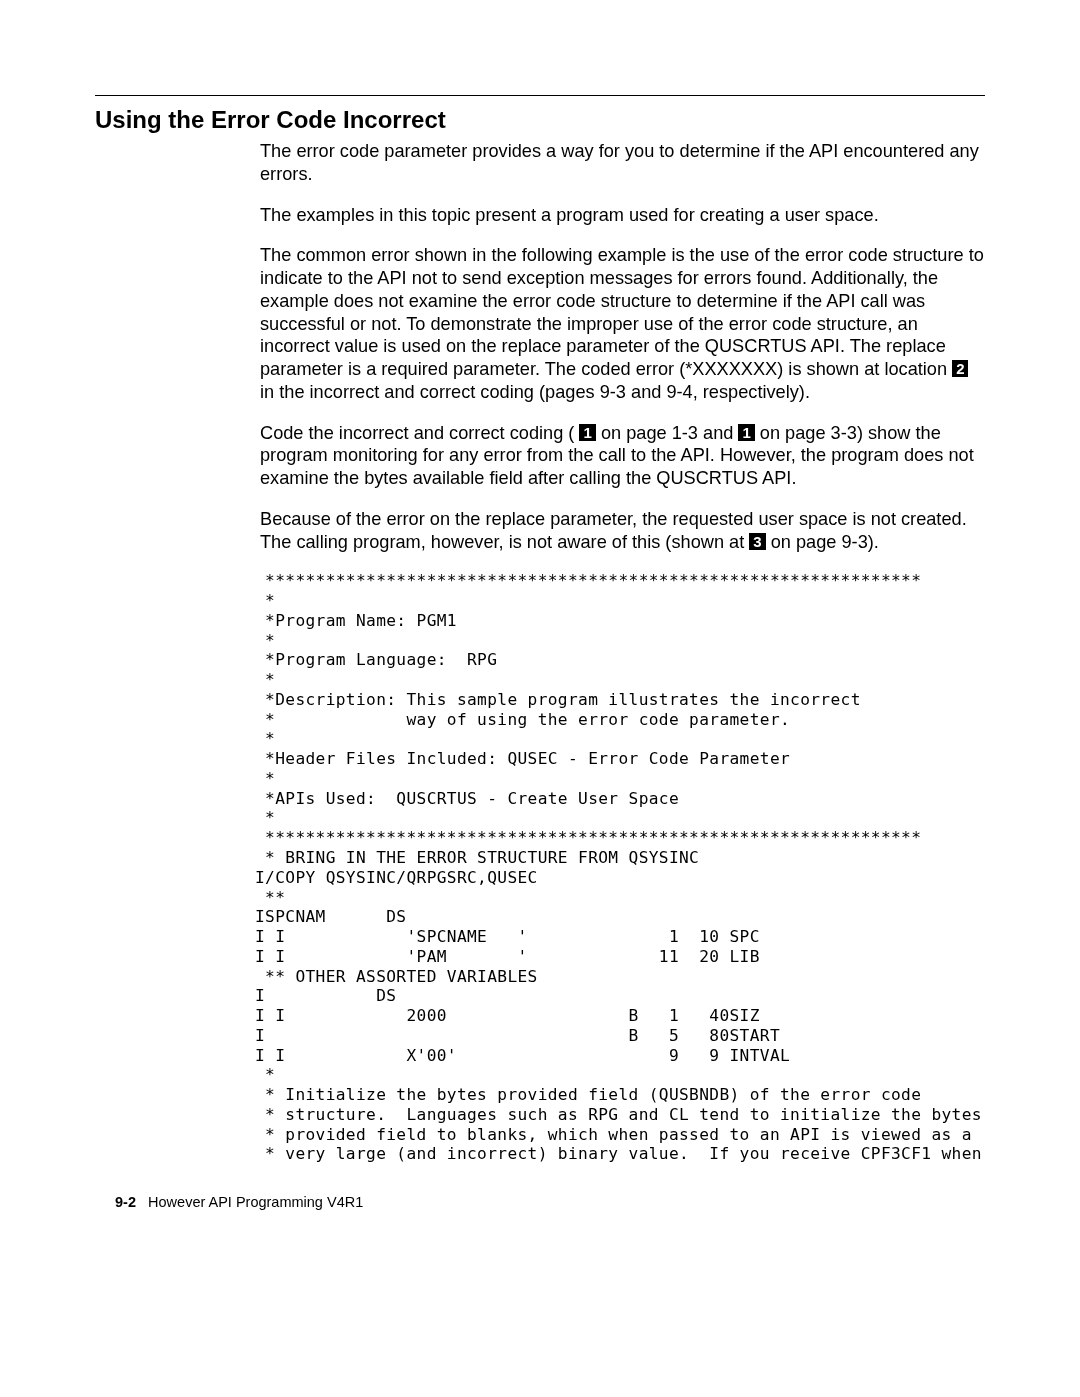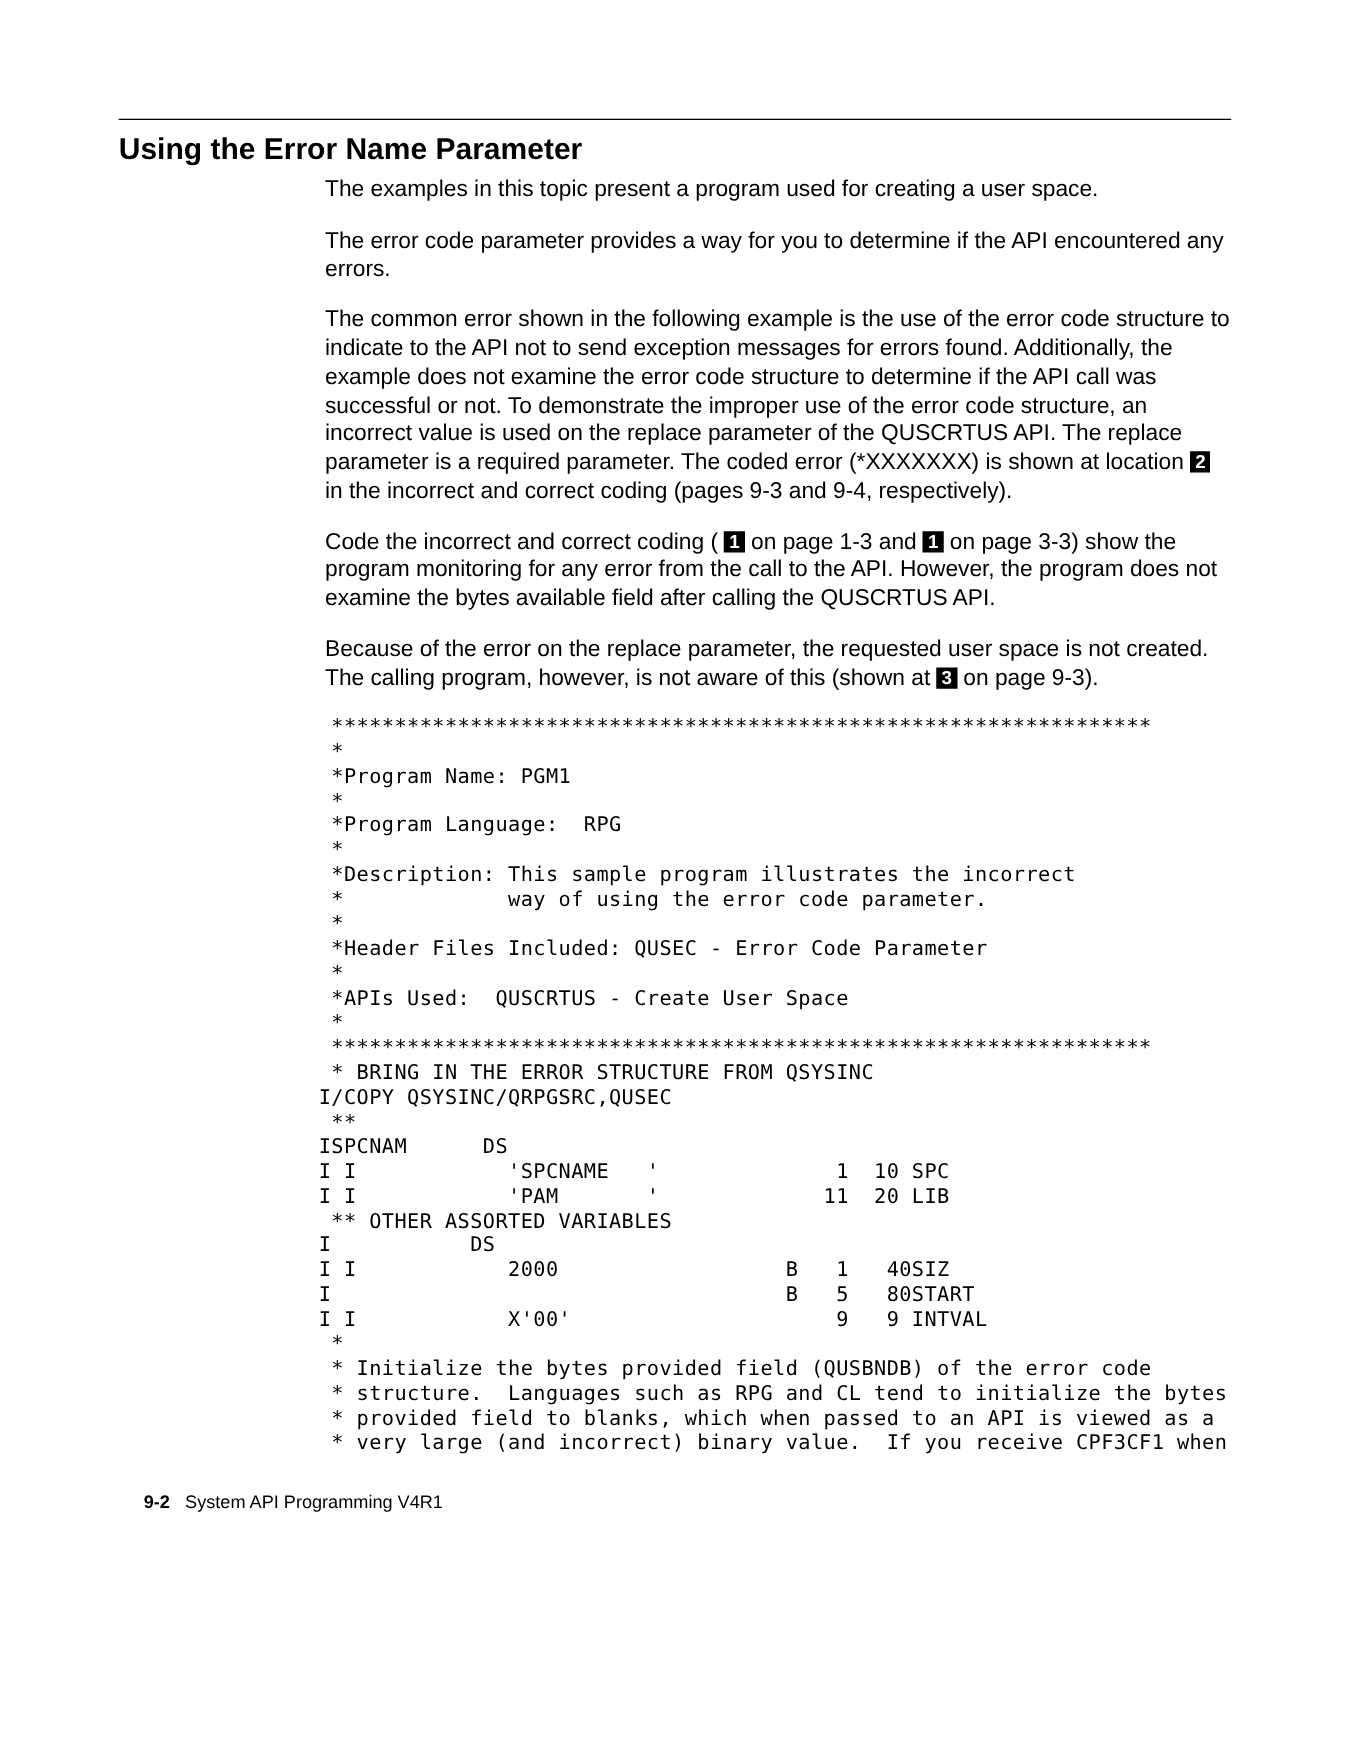--- a/index.html
+++ b/index.html
@@ -57,25 +57,25 @@
   }
   .footer .pg { font-weight: bold; margin-left: 20px; }
 </style>
 </head>
 <body>
 
 <div class="page">
 
   <hr class="rule">
 
-  <h2 class="section">Using the Error Name Parameter</h2>
+  <h2 class="section">Using the Error Code Incorrect</h2>
 
   <div class="bodycol">
+    <p>The error code parameter provides a way for you to determine if the API encountered any errors.</p>
     <p>The examples in this topic present a program used for creating a user space.</p>
-    <p>The error code parameter provides a way for you to determine if the API encountered any errors.</p>
   </div>
 
 
   <div class="bodycol">
     <p>
       <span>The common error shown in the following example is the use of the error code structure to indicate to the API not to send exception messages for errors found. Additionally, the example does not examine the error code structure to determine if the API call was successful or not.  To demonstrate the improper use of the error code structure, an incorrect value is used on the replace parameter of the QUSCRTUS API.  The replace parameter is a required parameter.  The coded error (*XXXXXXX) is shown at location </span>
       <span class="refbox">2</span>
       <span> in the incorrect and correct coding (pages 9-3 and 9-4, respectively).</span>
     </p>
     <p>
@@ -117,16 +117,16 @@
 I I            2000                  B   1   40SIZ
 I                                    B   5   80START
 I I            X'00'                     9   9 INTVAL
  *
  * Initialize the bytes provided field (QUSBNDB) of the error code
  * structure.  Languages such as RPG and CL tend to initialize the bytes
  * provided field to blanks, which when passed to an API is viewed as a
  * very large (and incorrect) binary value.  If you receive CPF3CF1 when</pre>
 
   <div class="footer">
-    <span class="pg">9-2</span>&nbsp;&nbsp;&nbsp;<span>System API Programming V4R1</span>
+    <span class="pg">9-2</span>&nbsp;&nbsp;&nbsp;<span>However API Programming V4R1</span>
   </div>
 
 </div>
 
 </body></html>

